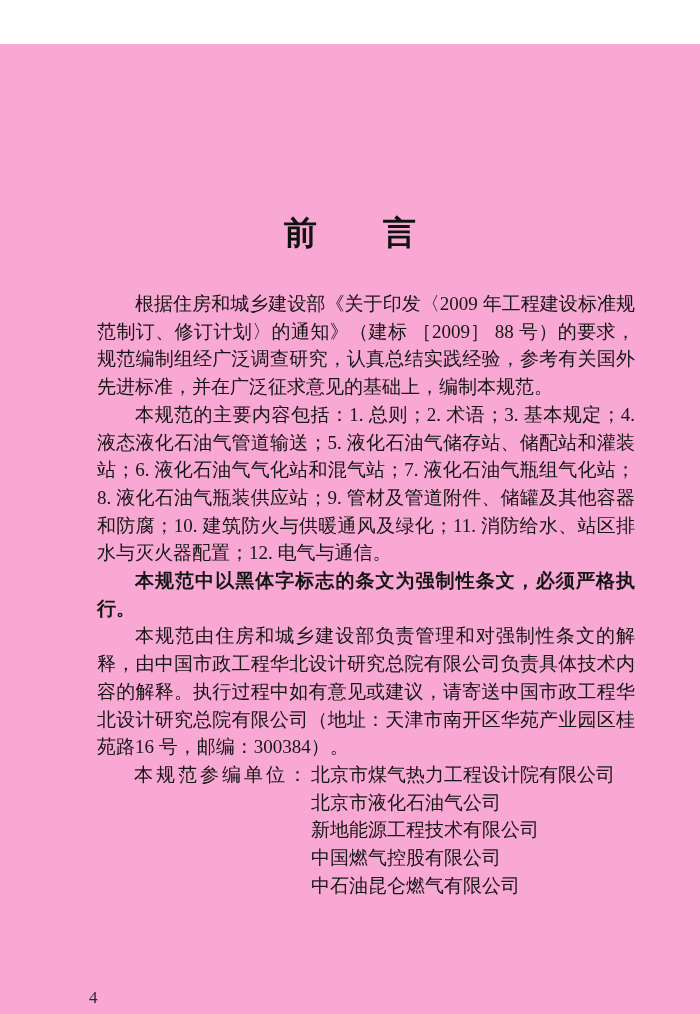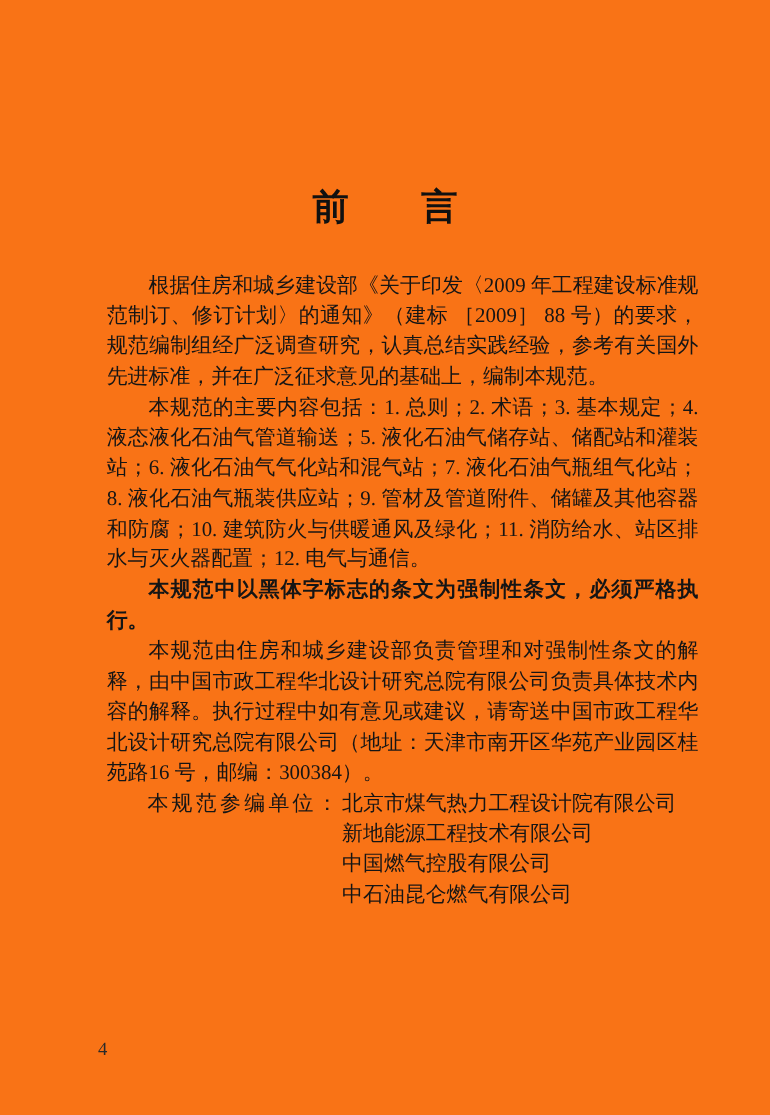--- a/index.html
+++ b/index.html
@@ -11,21 +11,22 @@
     height: 1014px;
     background: #ffffff;
     position: relative;
     overflow: hidden;
     font-family: "Liberation Serif", "DejaVu Serif", serif;
     color: #151515;
   }
   .page {
     position: absolute;
     inset: 0;
-    background: #f97316;
+    background: #f9a8d4;
+    margin-top: 44px;
   }
   .doc-title {
     position: absolute;
     top: 170px;
     left: 0;
     width: 100%;
     margin: 0;
     text-align: center;
     font-size: 33px;
     font-weight: bold;
@@ -91,20 +92,21 @@
 
     <p class="mandatory">本规范中以黑体字标志的条文为强制性条文，必须严格执行。</p>
 
     <p>本规范由住房和城乡建设部负责管理和对强制性条文的解释，由中国市政工程华北设计研究总院有限公司负责具体技术内容的解释。执行过程中如有意见或建议，请寄送中国市政工程华北设计研究总院有限公司（地址：天津市南开区华苑产业园区桂苑路16 号，邮编：300384）。</p>
 
 
     <div class="editor-row">
       <div class="editor-label">本规范参编单位：</div>
       <div class="editor-values">
         <div class="editor-value">北京市煤气热力工程设计院有限公司</div>
+        <div class="editor-value">北京市液化石油气公司</div>
         <div class="editor-value">新地能源工程技术有限公司</div>
         <div class="editor-value">中国燃气控股有限公司</div>
         <div class="editor-value">中石油昆仑燃气有限公司</div>
       </div>
     </div>
 
   </div>
 
   <div class="page-number">4</div>
 

